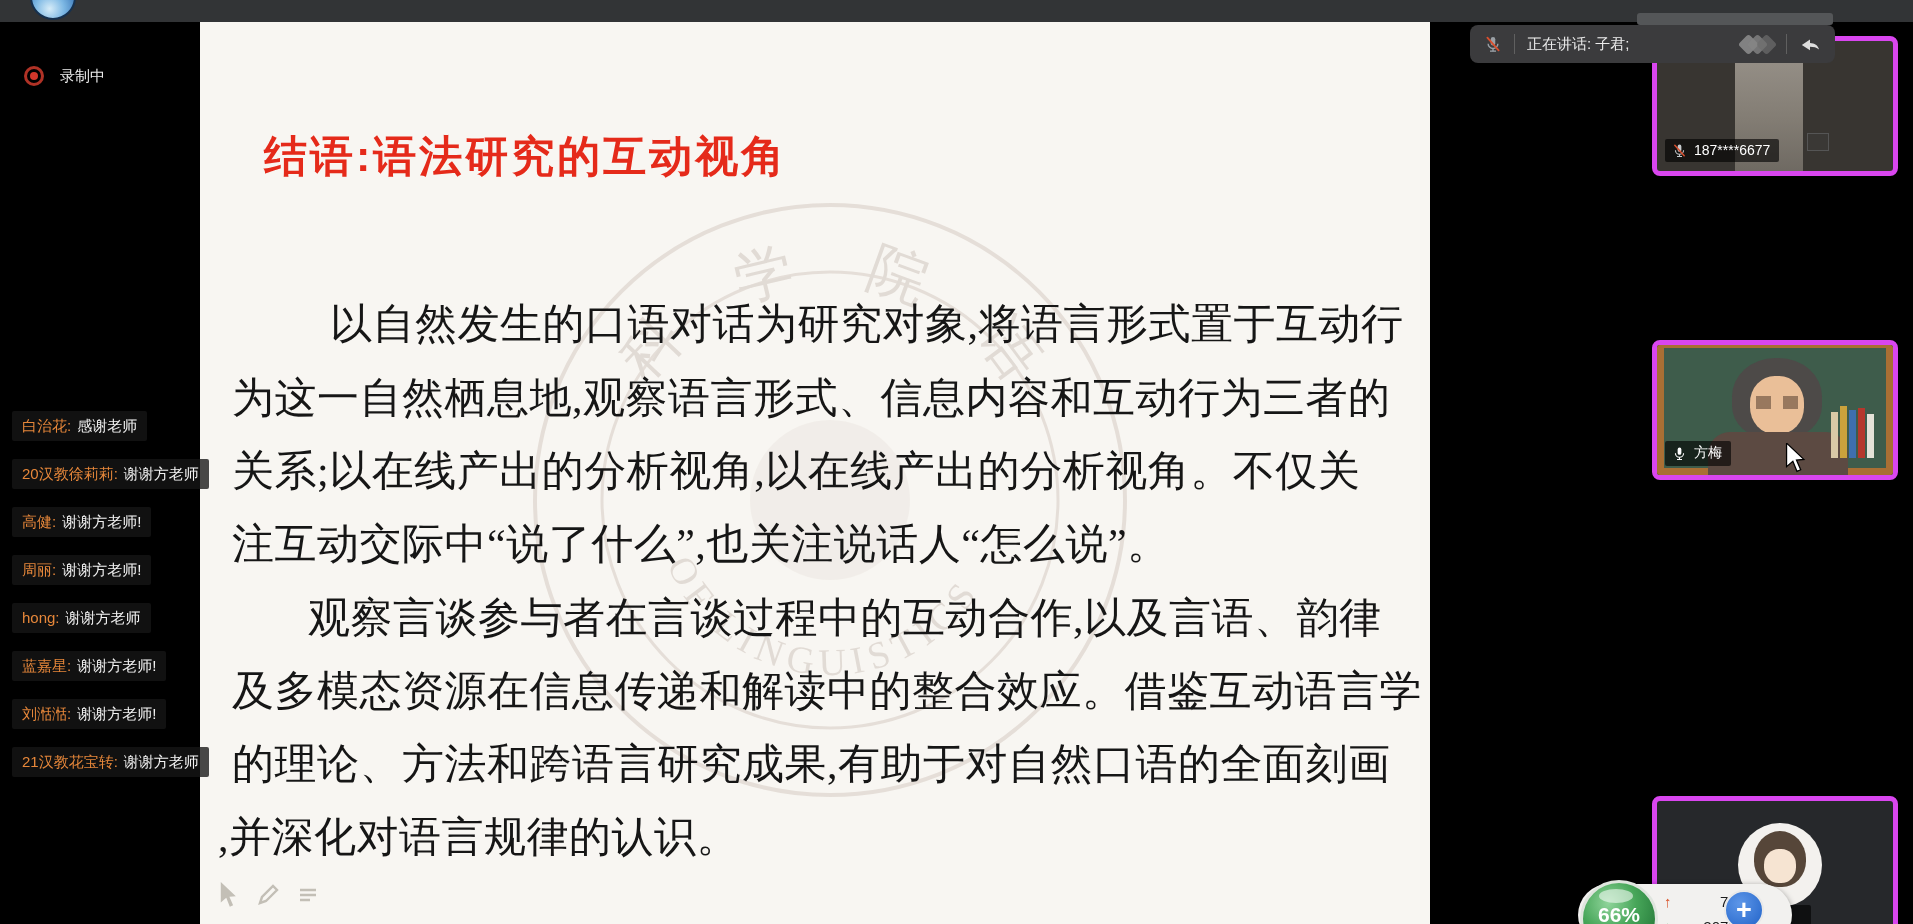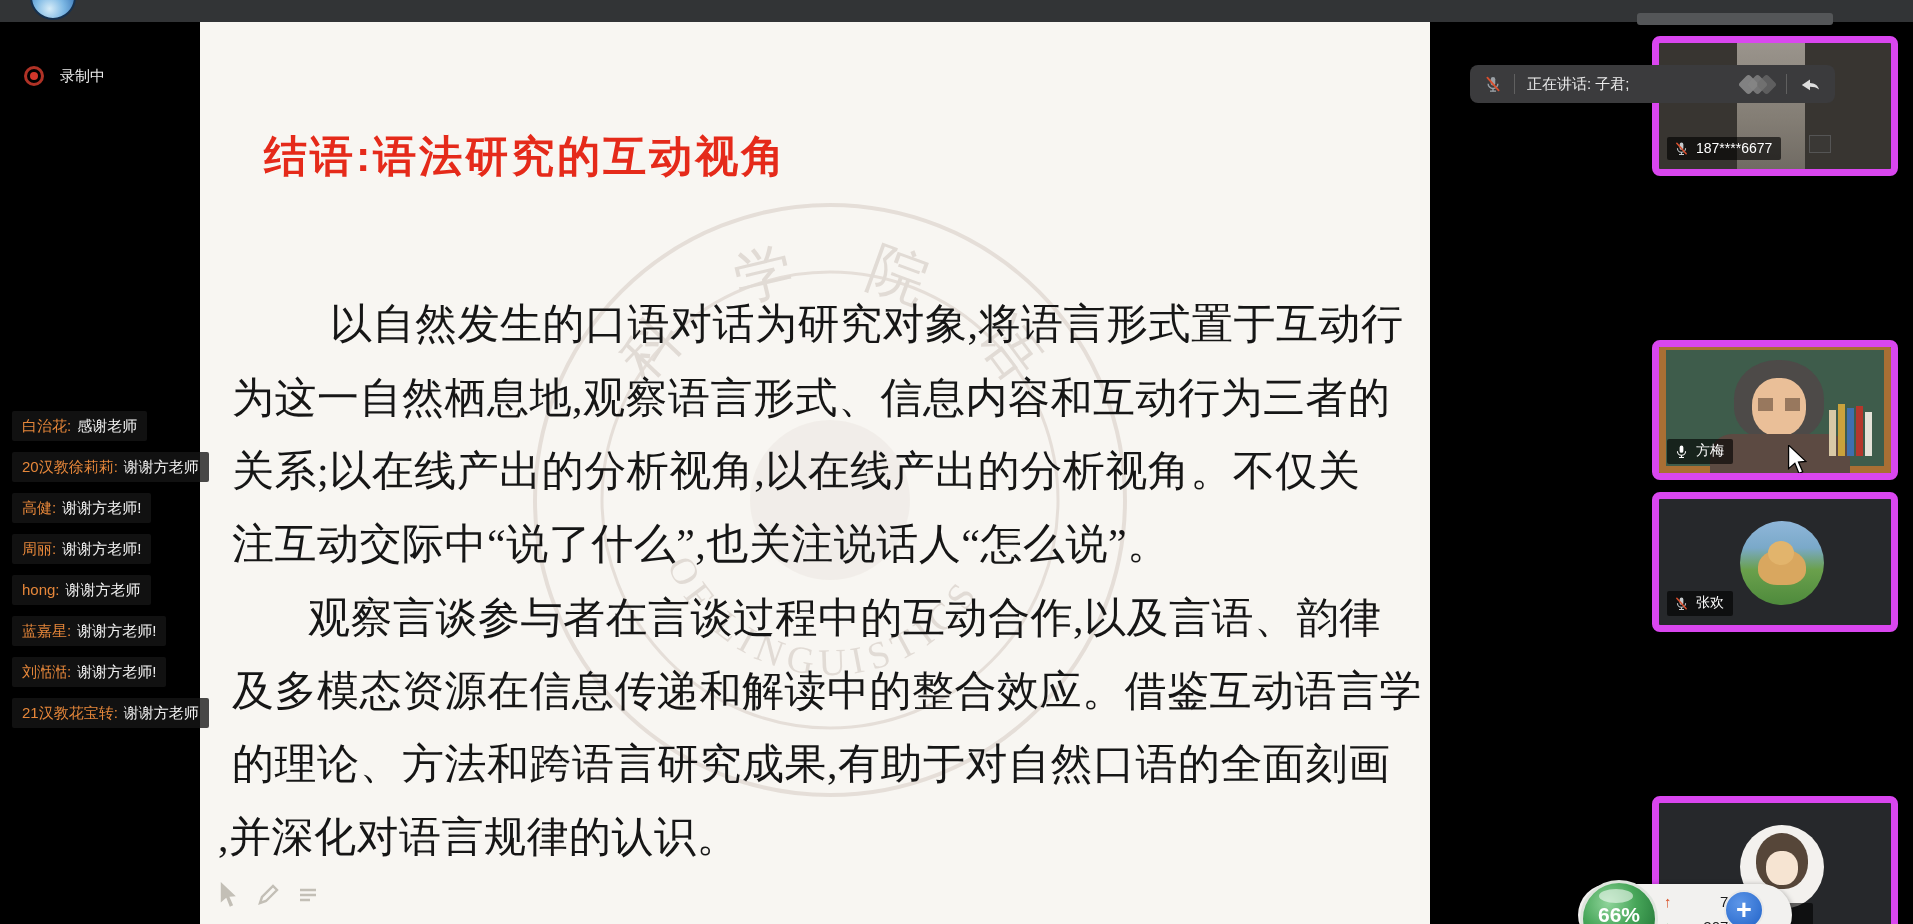--- a/index.html
+++ b/index.html
@@ -25,37 +25,37 @@
     letter-spacing:3px; white-space:nowrap; }
   .slide-line { position:absolute; left:32px; font-size:42px; letter-spacing:0.5px; color:#161616;
     font-family:"Liberation Serif","DejaVu Serif",serif; white-space:nowrap; }
   .sl0 { top:274px; left:130px; } .sl1 { top:348px; } .sl2 { top:421px; } .sl3 { top:494px; }
   .sl4 { top:568px; left:108px; } .sl5 { top:641px; } .sl6 { top:714px; } .sl7 { top:787px; left:18px; }
   .watermark { position:absolute; left:320px; top:168px; opacity:0.20; pointer-events:none; }
   .anno-bar { position:absolute; left:18px; top:860px; display:flex; gap:16px; opacity:0.5; }
   .anno-bar svg { display:block; }
 
   
-  .chat { position:absolute; left:12px; top:411px; display:flex; flex-direction:column; gap:11px; z-index:20; align-items:flex-start; }
+  .chat { position:absolute; left:12px; top:411px; display:flex; flex-direction:column; gap:18px; z-index:20; align-items:flex-start; }
   .chat-row { background:rgba(22,22,22,0.78); padding:4px 10px 5px 10px; border-radius:2px;
     font-size:15px; line-height:21px; white-space:nowrap; }
   .chat-name { color:#e6873a; } .chat-text { color:#f2f2f2; margin-left:6px; }
 
   
   .speakbar { position:absolute; left:1470px; top:25px; width:365px; height:38px; background:#3b3b3d;
-    border-radius:8px; display:flex; align-items:center; padding:0 14px; z-index:45;margin-top:40px; }
+    border-radius:8px; display:flex; align-items:center; padding:0 14px; z-index:45; }
   .sb-divider { width:1px; height:20px; background:#606060; margin:0 12px; }
   .sb-text { color:#ececec; font-size:15px; white-space:nowrap; }
   .diamonds { margin-left:auto; display:flex; align-items:center; }
   .dia { width:15px; height:15px; border-radius:3px; transform:rotate(45deg); display:inline-block; }
   .d1 { background:#9a9a9a; opacity:.75; } .d2 { background:#848484; margin-left:-6px; opacity:.8; } .d3 { background:#6e6e6e; margin-left:-6px; opacity:.7; }
 
   
   .panel { position:absolute; left:1652px; top:0; width:250px; height:924px; z-index:10; }
-  .tile { position:absolute; left:0; width:246px; height:140px; background:#26282b; border:7px solid #d946ef;
+  .tile { position:absolute; left:0; width:246px; height:140px; background:#26282b; border:5px solid #d946ef;
     border-radius:8px; overflow:hidden; }
   .t0 { top:36px; background:#383531; }
   .t1 { top:188px; border:2px solid #23b05c; }
   .t2 { top:340px; } .t3 { top:492px; } .t4 { top:644px; } .t5 { top:796px; height:140px; }
   .label { position:absolute; left:8px; bottom:9px; background:rgba(0,0,0,0.62); border-radius:2px;
     display:flex; align-items:center; gap:7px; padding:3px 9px 4px 7px; color:#fff; font-size:14px; z-index:5; white-space:nowrap; }
   .host-badge { width:22px; height:22px; background:#e8832a; border-radius:4px; position:relative; flex:0 0 auto; }
   .host-badge::before { content:""; position:absolute; left:7px; top:3px; width:8px; height:8px; border-radius:50%; background:#fff; }
   .host-badge::after { content:""; position:absolute; left:4px; top:12px; width:14px; height:8px; border-radius:7px 7px 2px 2px; background:#fff; }
 
@@ -252,33 +252,20 @@
       <svg width="15" height="15" viewBox="0 0 24 24">
         <rect x="9" y="2.5" width="6" height="11.5" rx="3" fill="#fff"></rect>
         <path d="M5.5 11.5a6.5 6.5 0 0 0 13 0" fill="none" stroke="#fff" stroke-width="1.8"></path>
         <line x1="12" y1="18" x2="12" y2="21.5" stroke="#fff" stroke-width="1.8"></line>
         <line x1="8" y1="21.5" x2="16" y2="21.5" stroke="#fff" stroke-width="1.8"></line>
       </svg>
       <span>方梅</span>
     </div>
   </div>
 
-  <div class="tile t3">
-    <div class="avatar av-dog"></div>
-    <div class="label">
-      <svg width="15" height="15" viewBox="0 0 24 24">
-        <rect x="9" y="2.5" width="6" height="11.5" rx="3" fill="#c6cacd"></rect>
-        <path d="M5.5 11.5a6.5 6.5 0 0 0 13 0" fill="none" stroke="#c6cacd" stroke-width="1.8"></path>
-        <line x1="12" y1="18" x2="12" y2="21.5" stroke="#c6cacd" stroke-width="1.8"></line>
-        <line x1="8" y1="21.5" x2="16" y2="21.5" stroke="#c6cacd" stroke-width="1.8"></line>
-        <line x1="4.5" y1="3.5" x2="19.5" y2="20.5" stroke="#d94f2e" stroke-width="2.4" stroke-linecap="round"></line>
-      </svg>
-      <span>张欢</span>
-    </div>
-  </div>
 
 
   <div class="tile t5">
     <div class="avatar av-girl"></div>
     <div class="t5-hidden-label"></div>
   </div>
 </div>
 
 <div class="pill">
   <div class="sphere">

